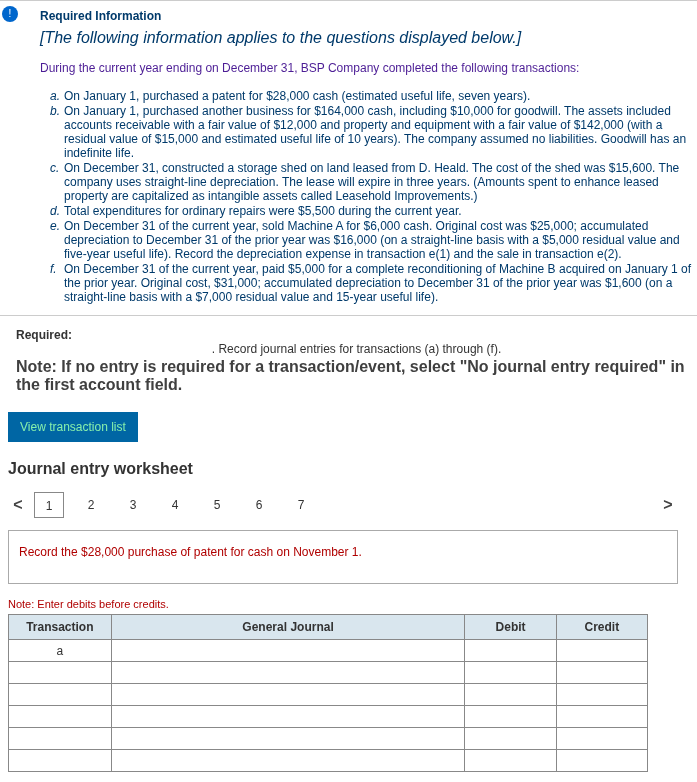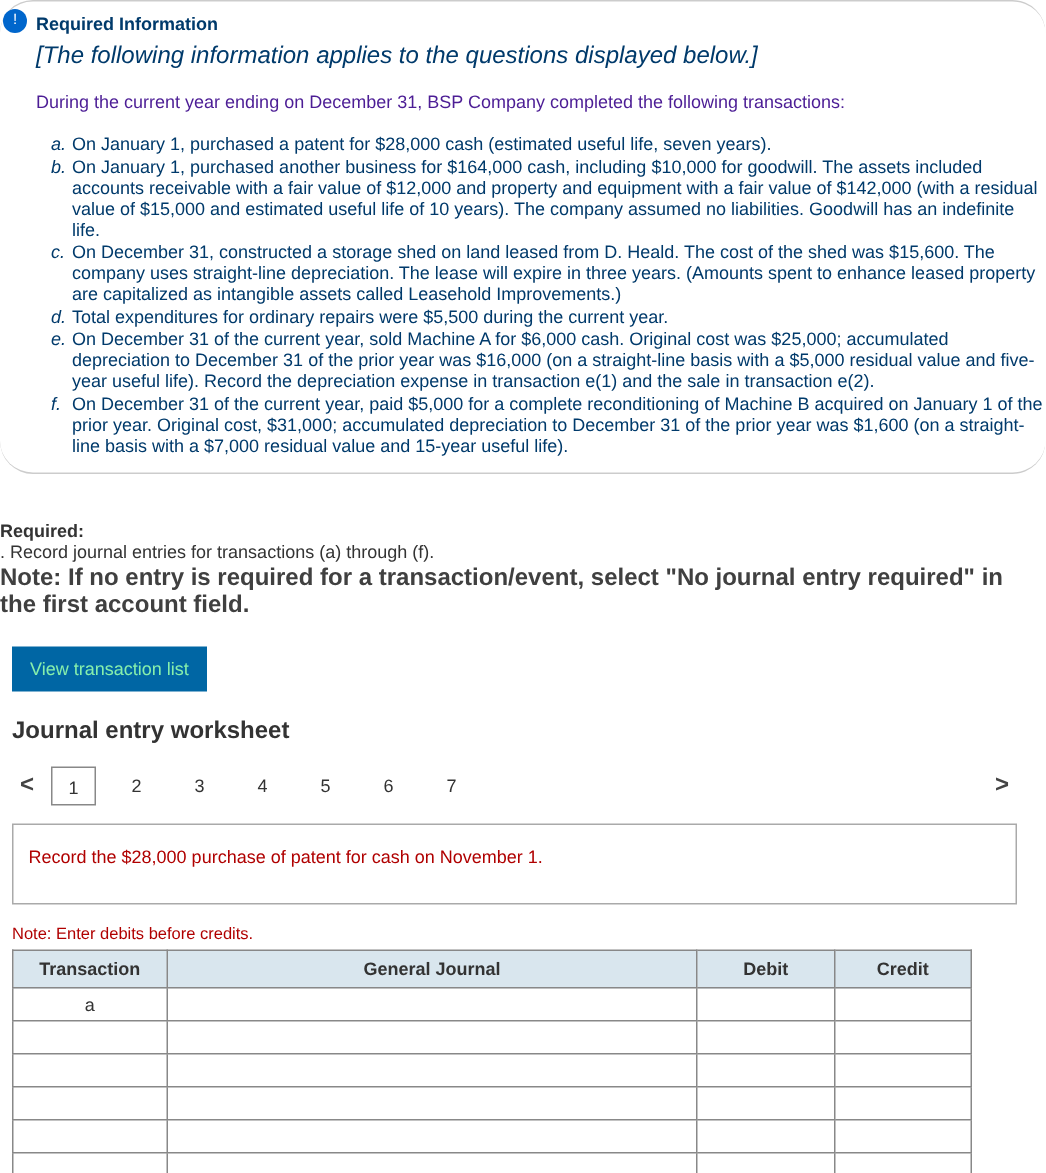--- a/index.html
+++ b/index.html
@@ -1,29 +1,29 @@
 <!DOCTYPE html>
 <html><head>
 <meta charset="utf-8">
 <style>
   * { box-sizing: border-box; margin: 0; padding: 0; }
   body { font-family: Arial, sans-serif; font-size: 12px; color: #333; background: #fff; width: 697px; }
-  .info-box { border-top: 1px solid #ccc; border-bottom: 1px solid #ccc; padding: 8px 0 10px 24px; margin-bottom: 31px; border-radius: 22px; }
+  .info-box { border-top: 1px solid #ccc; border-bottom: 1px solid #ccc; padding: 8px 0 10px 40px; margin-bottom: 12px; }
   .badge { display: inline-block; width: 16px; height: 16px; border-radius: 50%; background: #0066cc; color: #fff; text-align: center; line-height: 16px; font-size: 10px; position: absolute; left: 2px; top: 6px; }
   .info-wrap { position: relative; }
   .req-title { color: #003a6b; font-weight: bold; font-size: 12px; margin-bottom: 6px; }
   .applies { color: #003a6b; font-style: italic; font-size: 16px; margin-bottom: 14px; }
   .intro { color: #4c1d95; font-size: 12px; margin-bottom: 14px; }
   .tx-list { color: #003a6b; font-size: 12px; padding-left: 10px; }
   .tx-item { margin-bottom: 1px; display: flex; }
   .tx-letter { font-style: italic; width: 14px; flex-shrink: 0; }
   .tx-text { flex: 1; }
-  .required-section { padding: 0 0 0 0; }
+  .required-section { padding: 0 0 0 0; margin-left: 16px; }
   .req-hdr { font-weight: bold; font-size: 12px; }
-  .req-line { font-size: 12px; }
+  .req-line { font-size: 12px; text-align: center; }
   .req-note { color: #404040; font-weight: bold; font-size: 16px; margin-top: 2px; }
   .view-btn { display: inline-block; background: #0066a4; color: #86efac; border: none; padding: 8px 12px; font-size: 12px; margin: 18px 0 18px 8px; cursor: pointer; }
   .worksheet { margin-left: 8px; }
   .ws-title { font-size: 16px; font-weight: bold; margin-bottom: 14px; }
   .tab-row { display: flex; align-items: center; margin-bottom: 12px; }
   .chev { font-size: 16px; font-weight: bold; color: #444; width: 20px; text-align: center; cursor: pointer; }
   .chev.right { margin-left: auto; }
   .tab { width: 30px; height: 26px; line-height: 26px; text-align: center; font-size: 12px; cursor: pointer; margin: 0 6px; }
   .tab.active { border: 1px solid #888; background: #fff; }
   .prompt-box { border: 1px solid #aaa; padding: 14px 10px 24px 10px; margin-bottom: 14px; }

